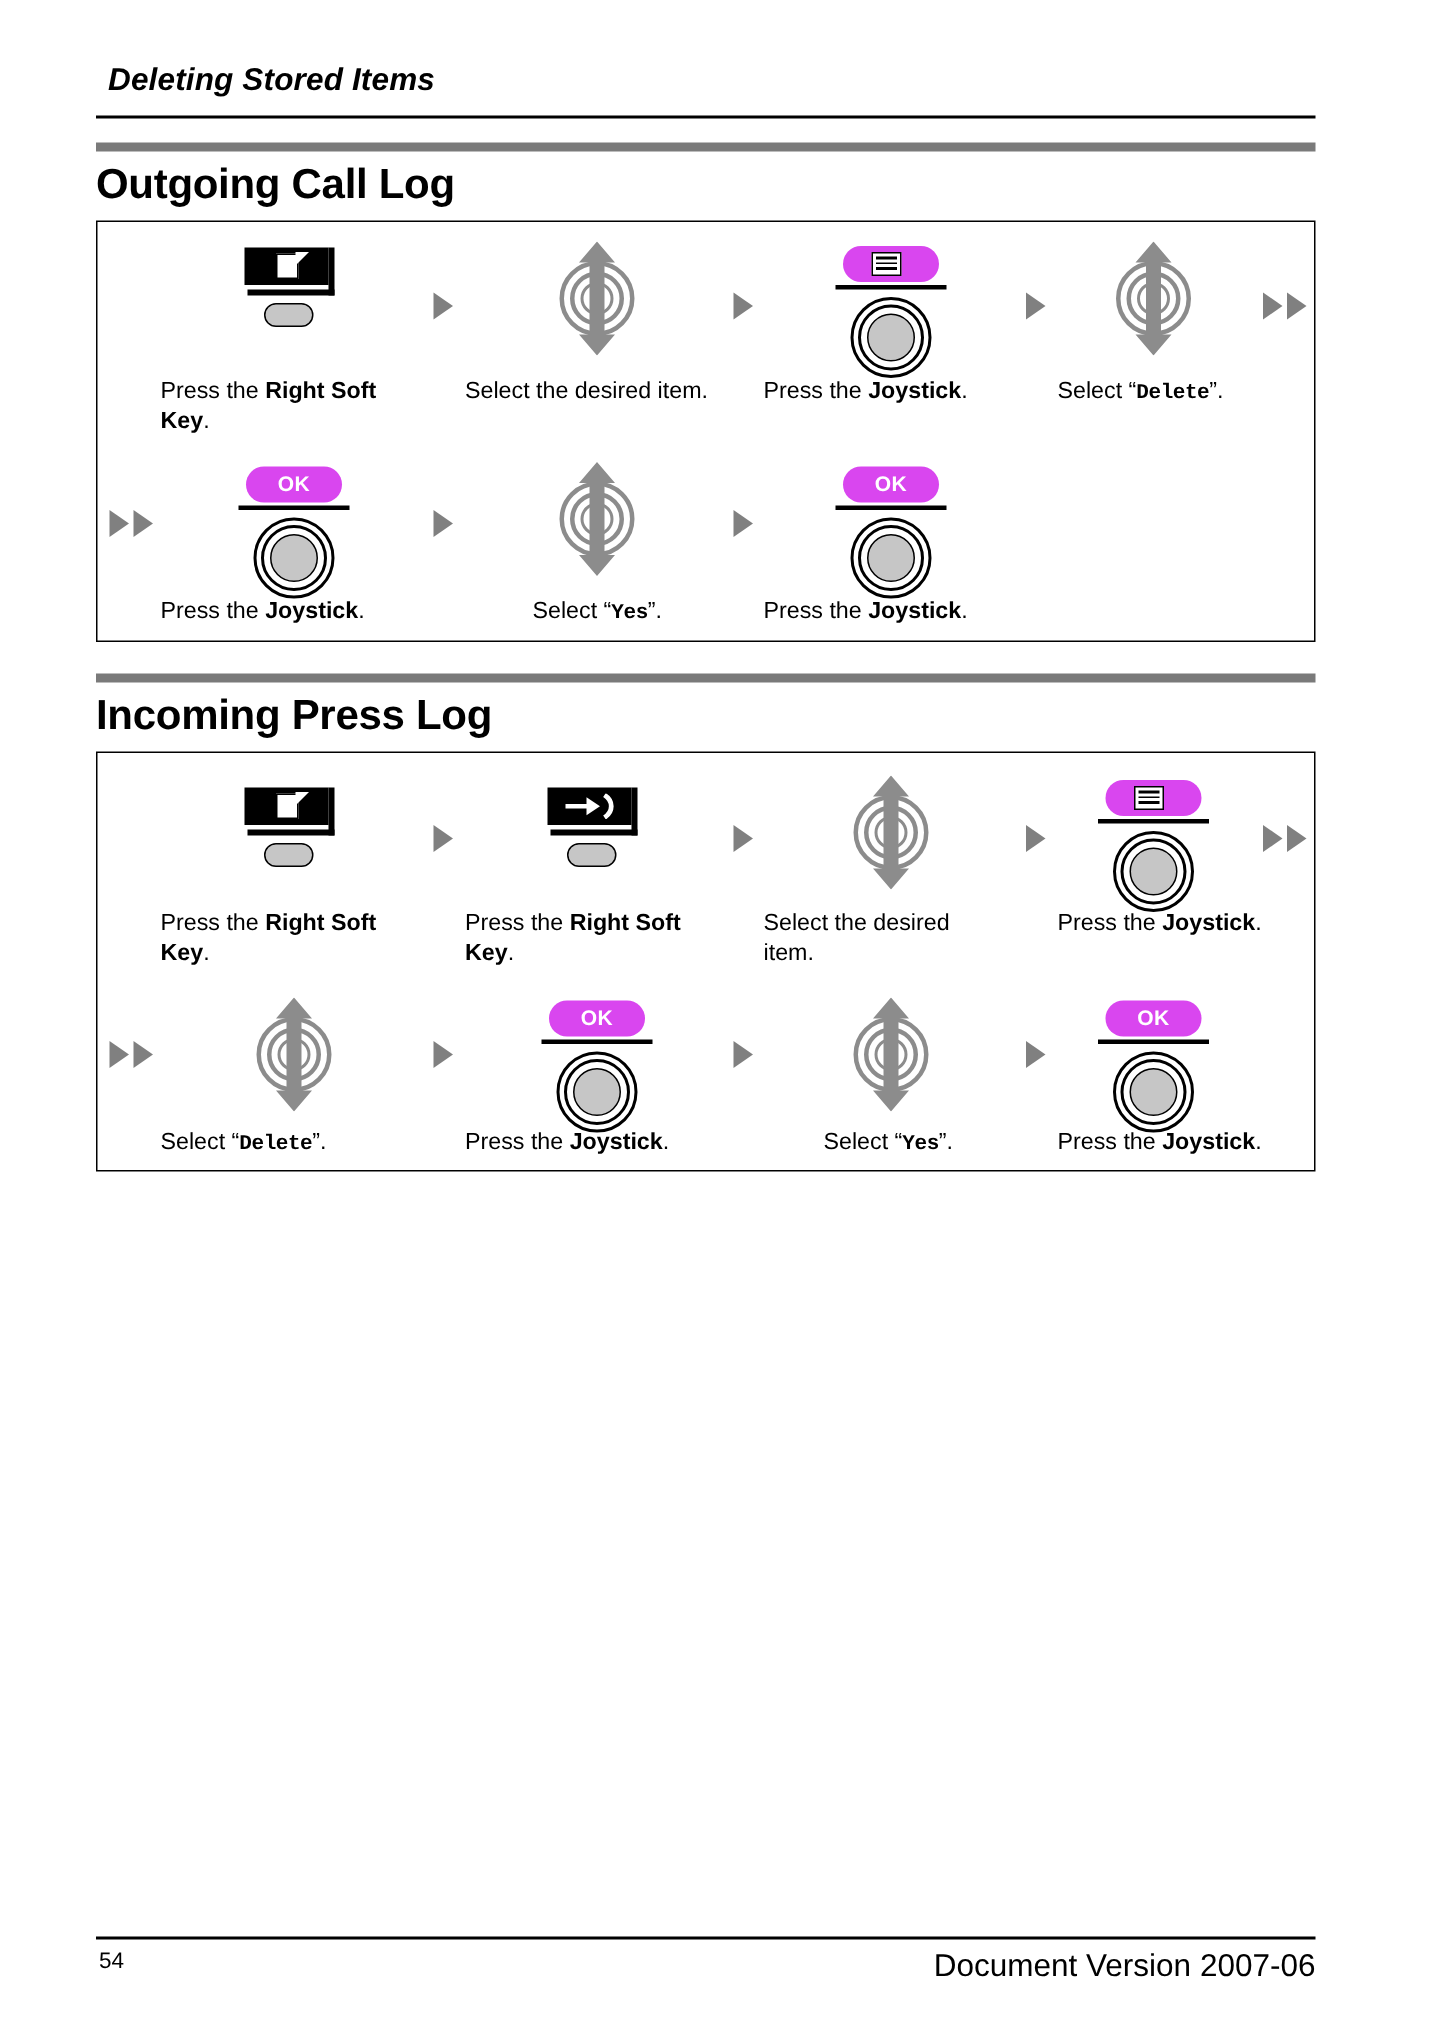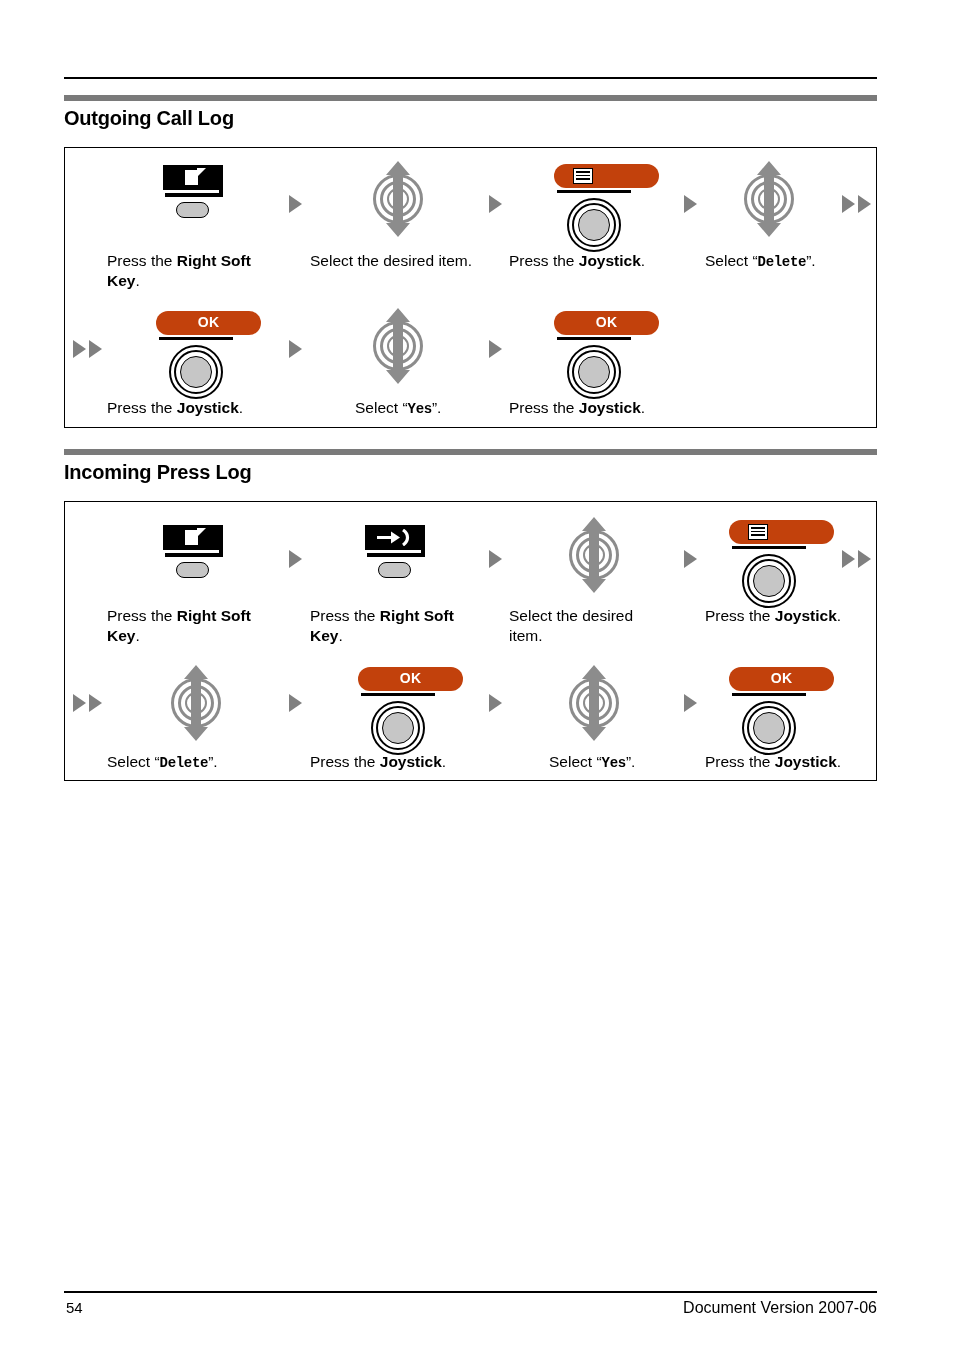--- a/index.html
+++ b/index.html
@@ -47,21 +47,21 @@
   .sec-bar {
     position: absolute;
     left: 64px;
     width: 813px;
     height: 6px;
     background: #7a7a7a;
   }
   .sec-title {
     position: absolute;
     left: 64px;
-    font-size: 20px;
+    font-size: 28px;
     font-weight: bold;
     letter-spacing: -0.2px;
   }
 
   
   .stepbox {
     position: absolute;
     left: 64px;
     width: 813px;
     border: 1.6px solid #000;
@@ -185,24 +185,23 @@
     border-radius: 50%;
     background: #c6c6c6;
     box-sizing: border-box;
   }
 
   
   .pill {
     position: relative;
     width: 64px;
     height: 24px;
-    background: #c2410c;
+    background: #d946ef;
     border-radius: 12px;
     margin: 0 auto;
-    padding-left: 41px;
   }
   .pill .ok {
     position: absolute;
     left: 0; right: 0; top: 3px;
     text-align: center;
     color: #fff;
     font-size: 14px;
     font-weight: bold;
     letter-spacing: 0.3px;
   }
@@ -277,28 +276,29 @@
   .foot-left {
     position: absolute;
     left: 66px;
     top: 1299px;
     font-size: 15px;
   }
   .foot-right {
     position: absolute;
     right: 77px;
     top: 1299px;
-    font-size: 16px;
+    font-size: 21px;
   }
 </style>
 </head>
 <body>
 
 <div class="page">
 
+  <div class="runhead">Deleting Stored Items</div>
   <div class="runhead-rule"></div>
 
   <div class="sec-bar" style="top:95px;"></div>
   <div class="sec-title" style="top:107px;">Outgoing Call Log</div>
 
   <div class="stepbox" style="top:147px; height:281px;">
 
     <div class="cell-icon" style="left:131px; top:17px;">
       <div class="softkey">
         <div class="screen"></div>

